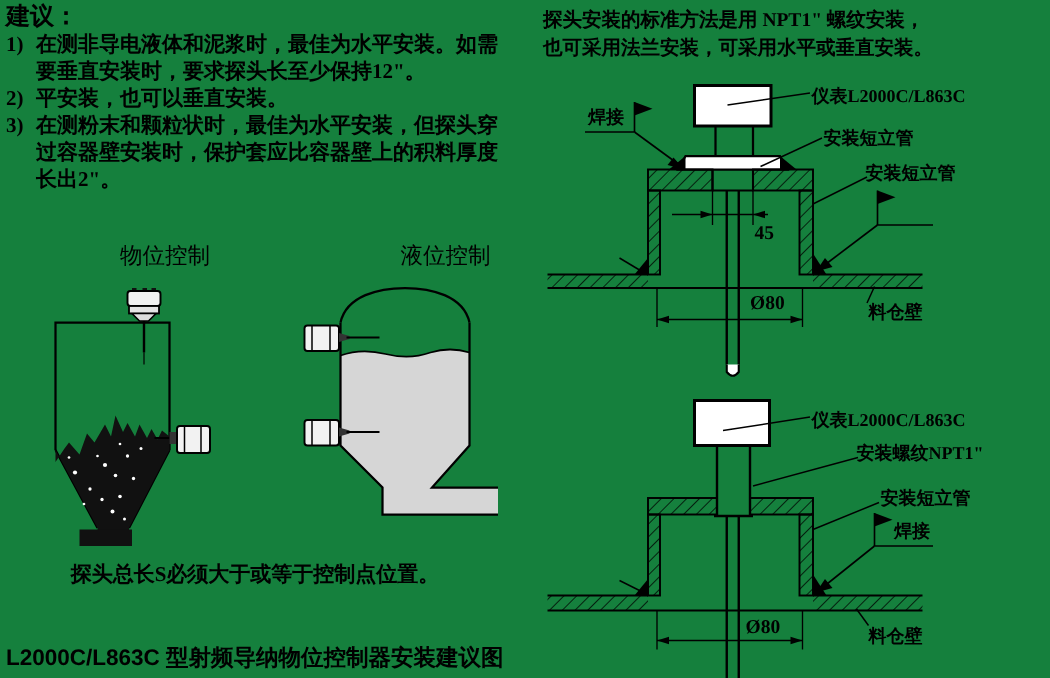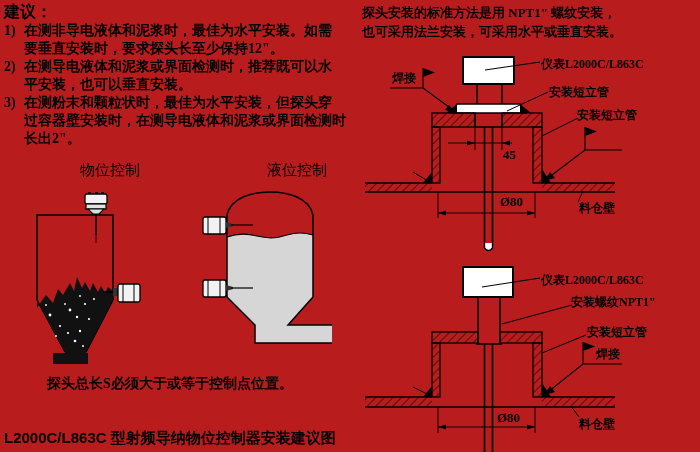--- a/index.html
+++ b/index.html
@@ -1,17 +1,17 @@
 <!DOCTYPE html>
 <html><head>
 <meta charset="utf-8">
 <style>
   html,body{margin:0;padding:0;background:#888;}
   .page{
-    position:relative;width:700px;height:452px;background:#b91c1c;
+    position:relative;width:700px;height:452px;background:#15803d;
     font-family:"Liberation Serif","DejaVu Serif",serif;color:#000;overflow:hidden;
   }
   .abs{position:absolute;}
   .nowrap{white-space:nowrap;}
   
   .advice{left:4px;top:2px;width:352px;}
   .advice-heading{font-size:16px;font-weight:bold;line-height:20px;}
   .advice-item{display:flex;font-size:14px;font-weight:bold;line-height:18px;}
   .advice-item .num{width:20px;flex:0 0 20px;}
   .ln{display:block;}
@@ -37,29 +37,28 @@
     <div class="advice-item">
       <span class="num">1)</span>
       <span>
         <span class="ln">在测非导电液体和泥浆时，最佳为水平安装。如需</span>
         <span class="ln">要垂直安装时，要求探头长至少保持12"。</span>
       </span>
     </div>
     <div class="advice-item">
       <span class="num">2)</span>
       <span>
-        <span class="ln">在测导电液体和泥浆或界面检测时，推荐既可以水</span>
         <span class="ln">平安装，也可以垂直安装。</span>
       </span>
     </div>
     <div class="advice-item">
       <span class="num">3)</span>
       <span>
         <span class="ln">在测粉末和颗粒状时，最佳为水平安装，但探头穿</span>
-        <span class="ln">过容器壁安装时，在测导电液体和泥浆或界面检测时</span>
+        <span class="ln">过容器壁安装时，保护套应比容器壁上的积料厚度</span>
         <span class="ln">长出2"。</span>
       </span>
     </div>
   </div>
 
   <div class="abs figlabel nowrap" style="left:33px;top:161px;">物位控制</div>
   <div class="abs figlabel nowrap" style="left:220px;top:161px;">液位控制</div>
 
   <svg class="abs" style="left:30px;top:185px;" width="120" height="185" viewBox="0 0 120 185">
 

